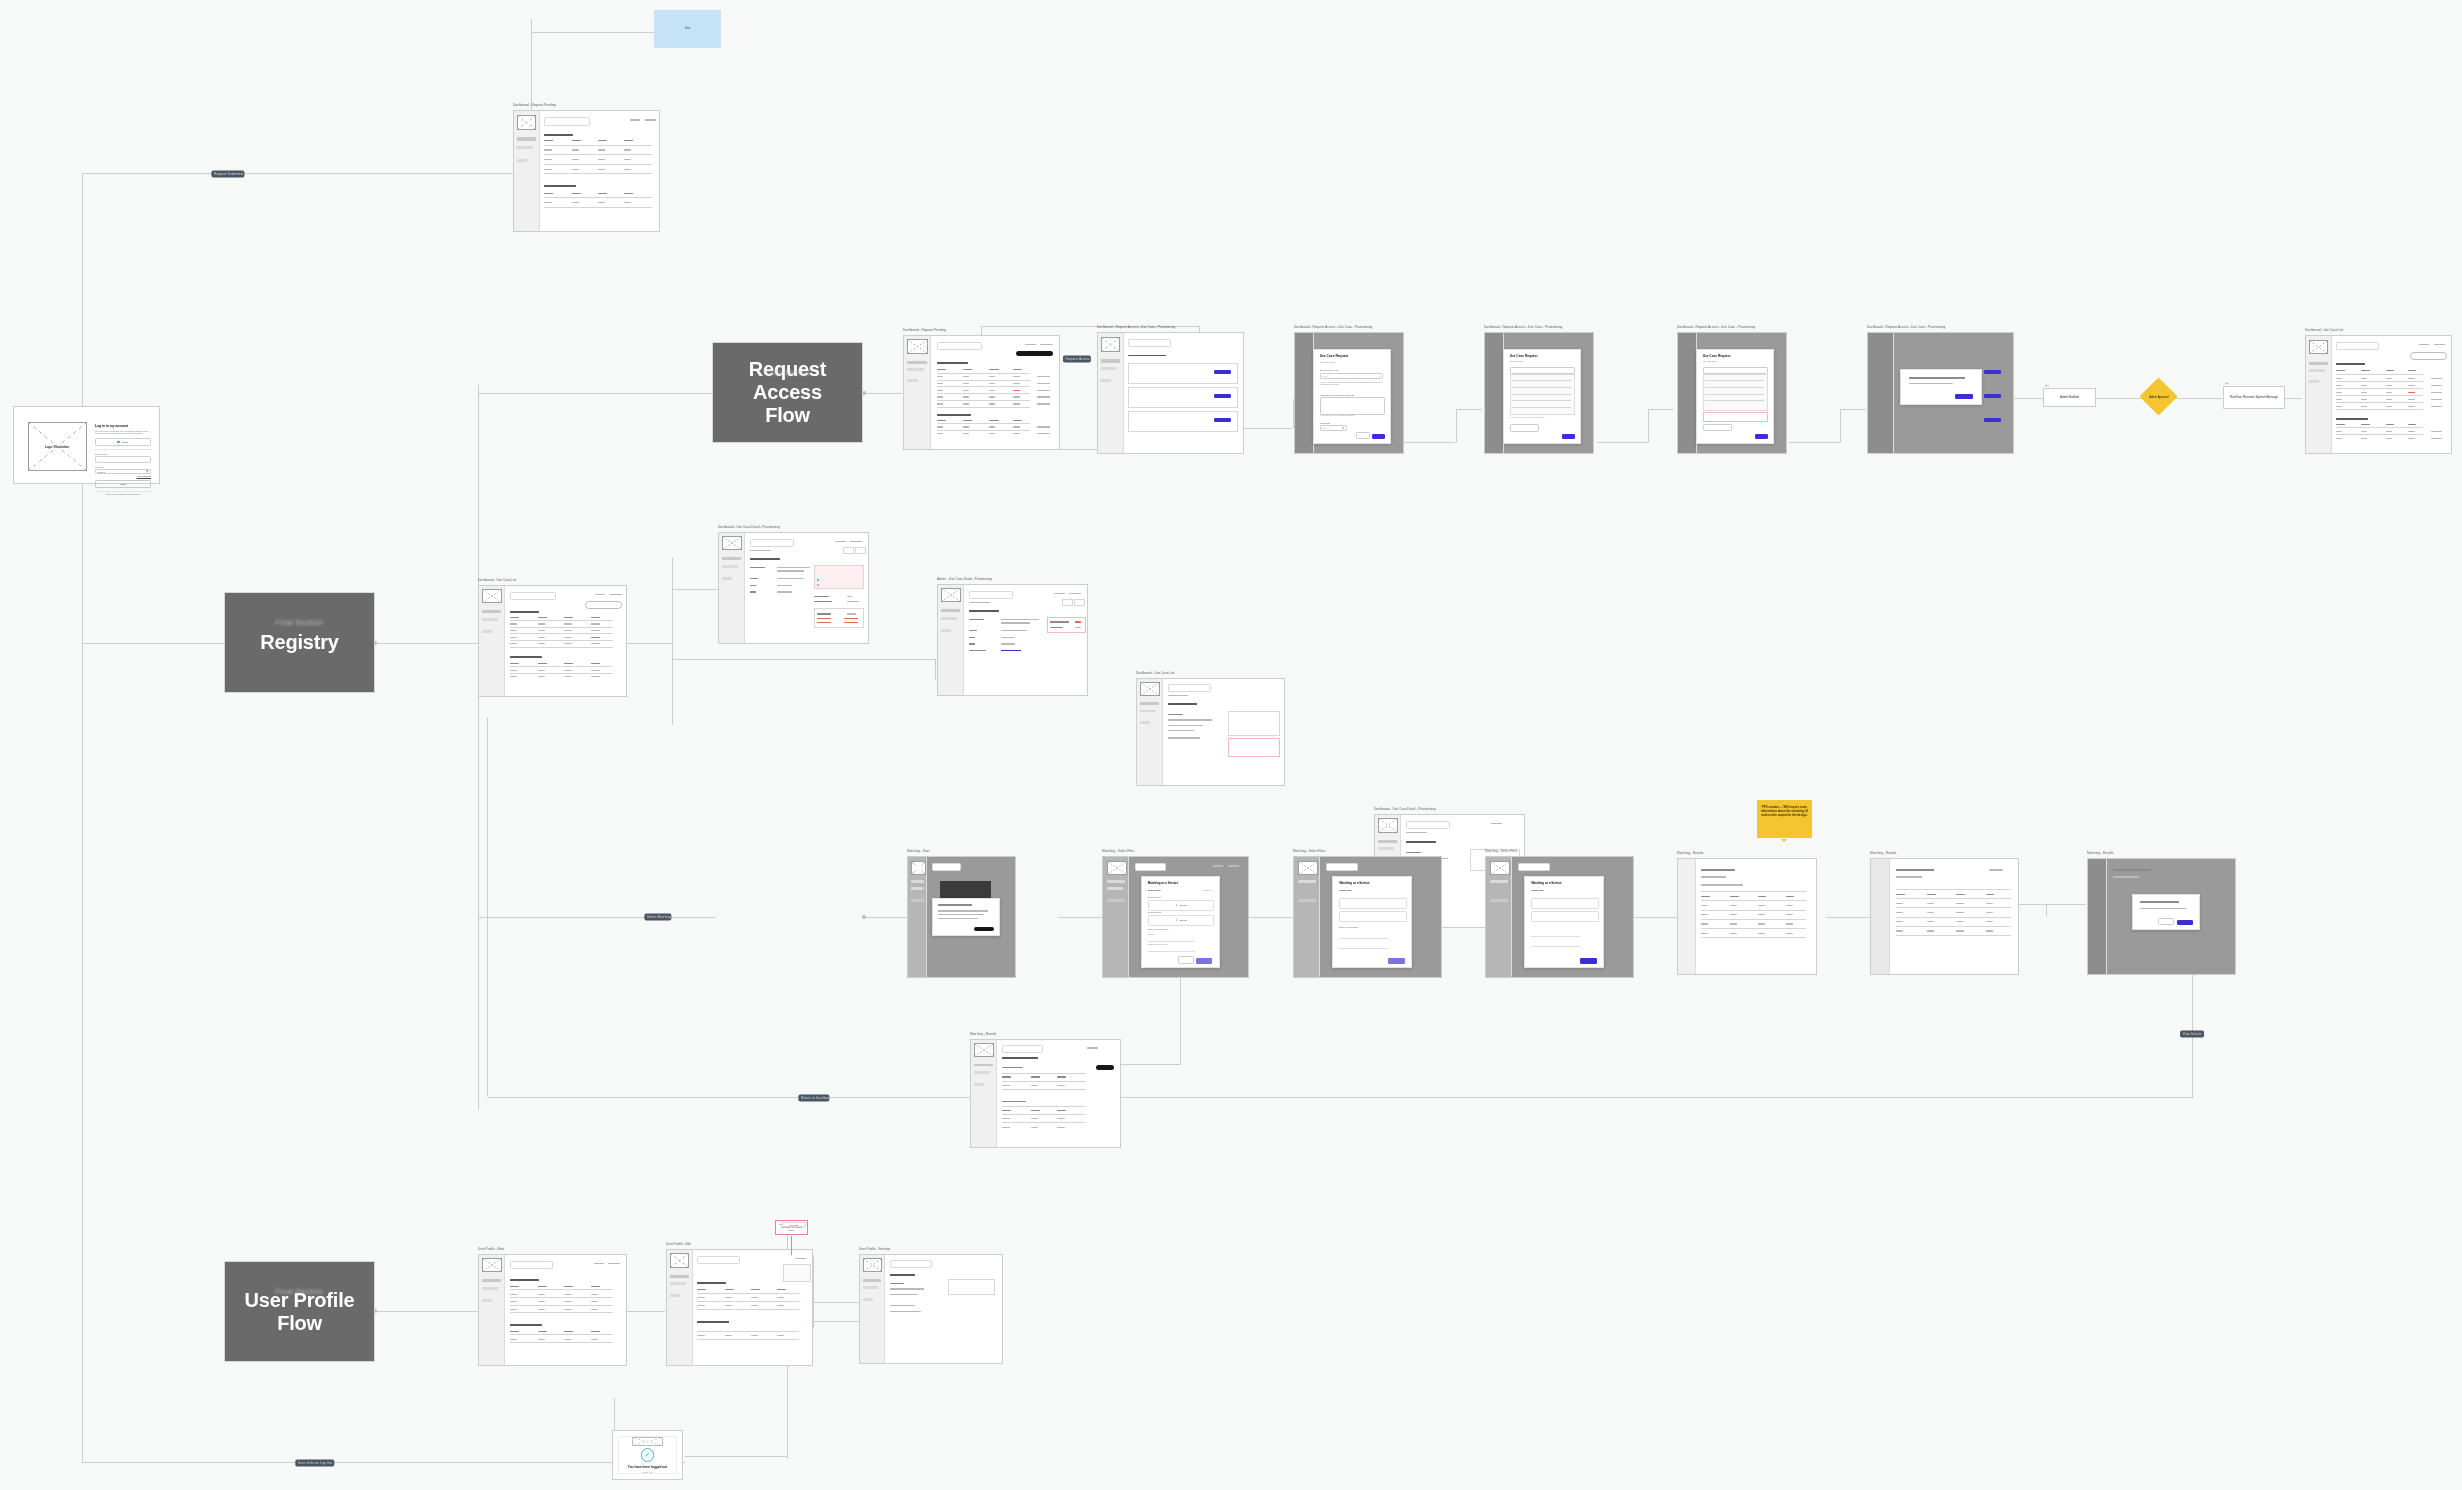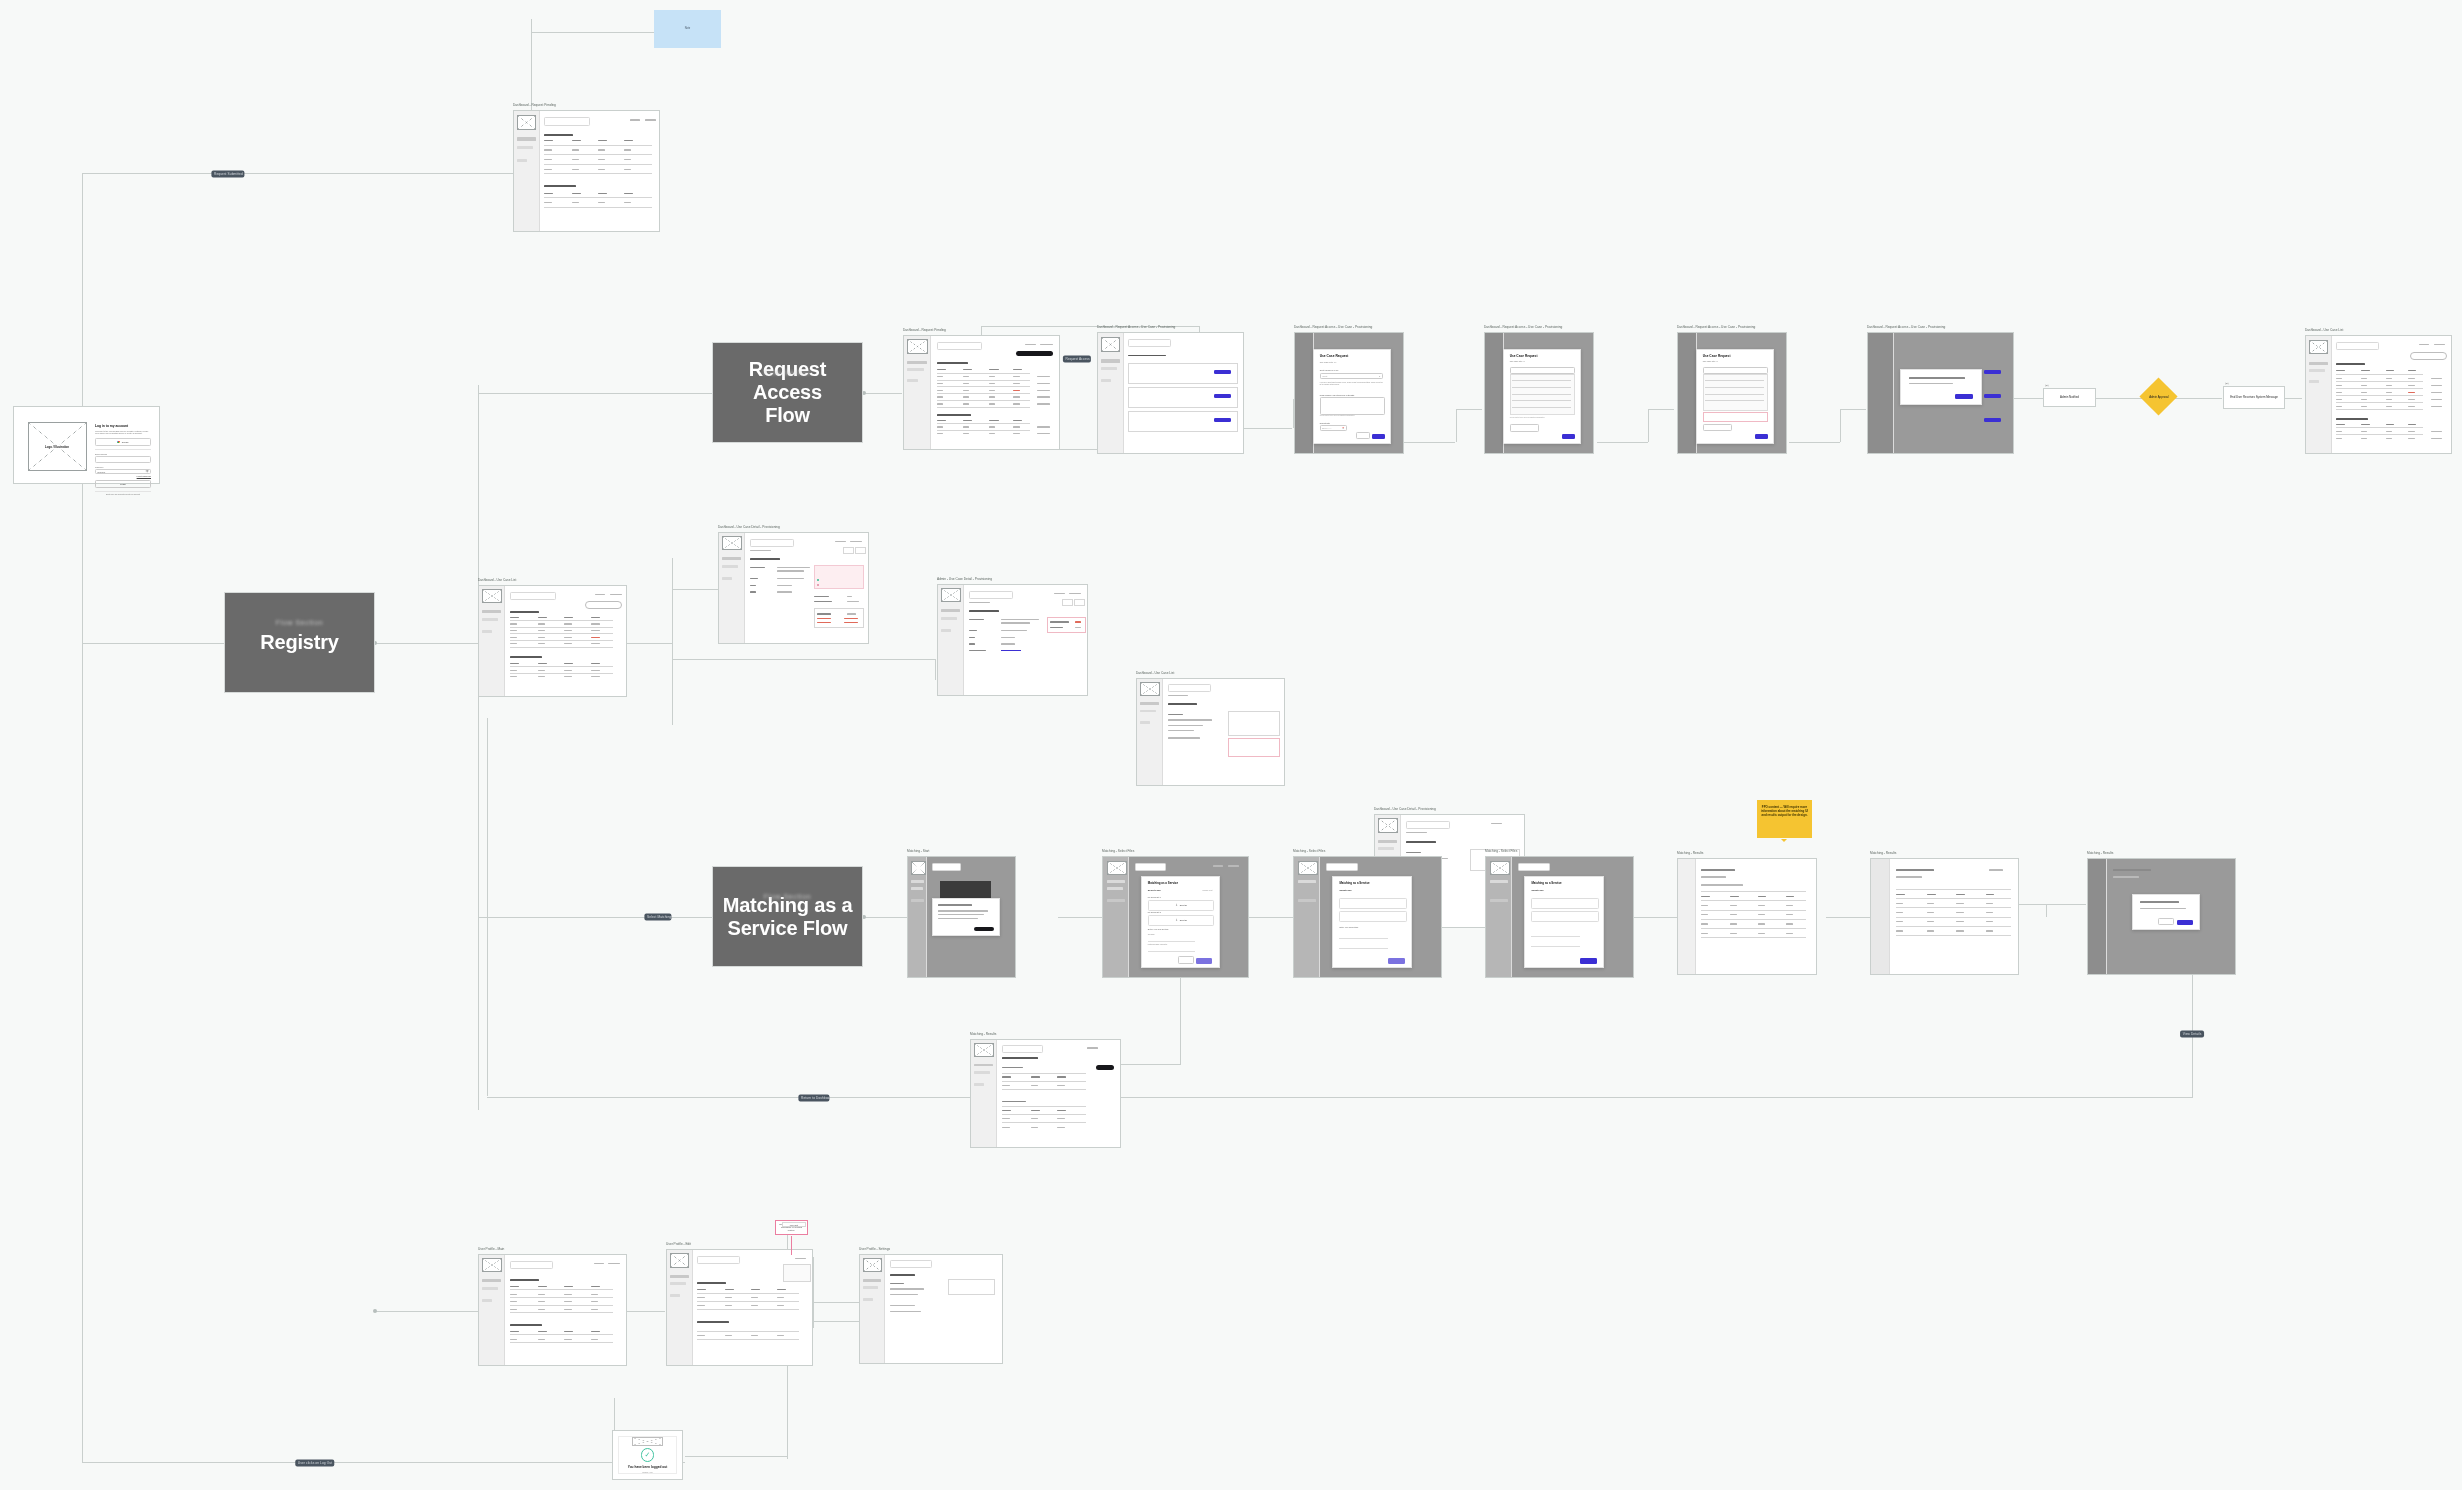--- a/index.html
+++ b/index.html
@@ -333,26 +333,25 @@
     <div class="eyebrow">Flow Section</div>
     <div class="title">Request Access
 Flow</div>
   </div>
 
   <div class="section-card" style="left:224px;top:592px;width:151px;height:101px;">
     <div class="eyebrow">Flow Section</div>
     <div class="title">Registry</div>
   </div>
 
-  <div class="section-card" style="left:712px;top:866px;width:151px;height:101px;">
+
+  <div class="section-card" style="left:224px;top:1261px;width:151px;height:101px;">
     <div class="eyebrow">Flow Section</div>
-    <div class="title">Matching as a
-Service Flow</div>
-  </div>
-
+    <div class="title">User Profile Flow</div>
+  </div>
 
   <div class="frame" style="left:478px;top:585px;width:149px;height:112px;">
     <div class="frame-title">Dashboard - Use Case List</div>
     <div class="frame-body">
       <div class="wf-side"></div>
       <div class="wf-logo" style="left:2%;top:3%;width:12%;height:11%;"></div>
       <div class="wf-nav sel" style="left:2%;top:22%;width:13%;"></div>
       <div class="wf-nav" style="left:2%;top:29%;width:11%;"></div>
       <div class="wf-nav" style="left:2%;top:40%;width:7%;"></div>
       <div class="wf-search" style="left:21%;top:5%;width:30%;height:6%;"></div>

